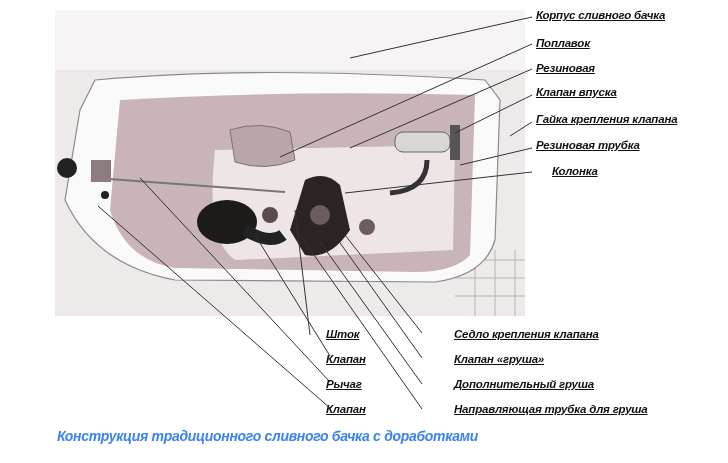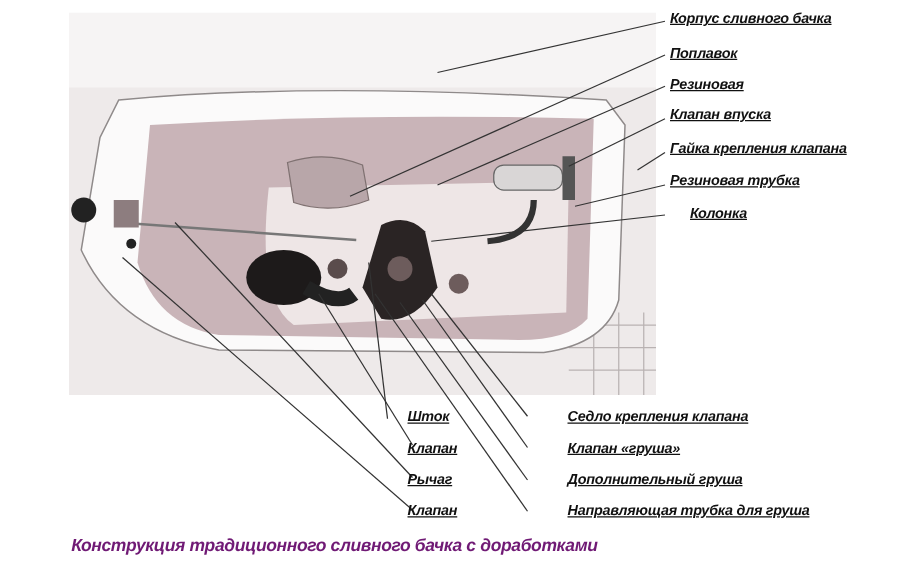--- a/index.html
+++ b/index.html
@@ -3,21 +3,21 @@
 <meta charset="utf-8">
 <style>
   html, body { margin:0; padding:0; background:#ffffff; }
   body { width:728px; height:463px; position:relative; overflow:hidden;
          font-family:"Liberation Sans", sans-serif; }
   .photo { position:absolute; left:55px; top:10px; width:470px; height:306px; overflow:hidden; }
   .lines { position:absolute; left:0; top:0; width:728px; height:463px; }
   .label { position:absolute; font-style:italic; font-weight:bold; font-size:11.5px;
            color:#111; white-space:nowrap; letter-spacing:-0.2px;text-decoration:underline; }
   .caption { position:absolute; left:57px; top:428px; font-style:italic; font-weight:bold;
-             font-size:14px; color:#701a75; white-space:nowrap; letter-spacing:-0.3px; }
+             font-size:14px; color:#3b82f6; white-space:nowrap; letter-spacing:-0.3px; }
 </style>
 </head>
 <body>
 
 <div class="photo">
   <svg width="470" height="306" viewBox="0 0 470 306">
     <rect x="0" y="0" width="470" height="306" fill="#eeeaea"></rect>
     <rect x="0" y="0" width="470" height="60" fill="#f6f4f4"></rect>
 
     <g stroke="#b9b2b2" stroke-width="1">

